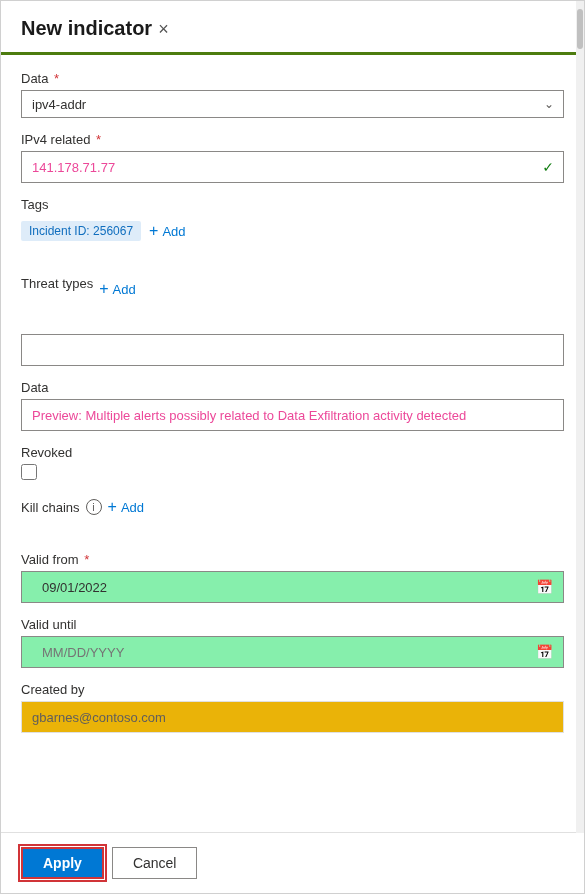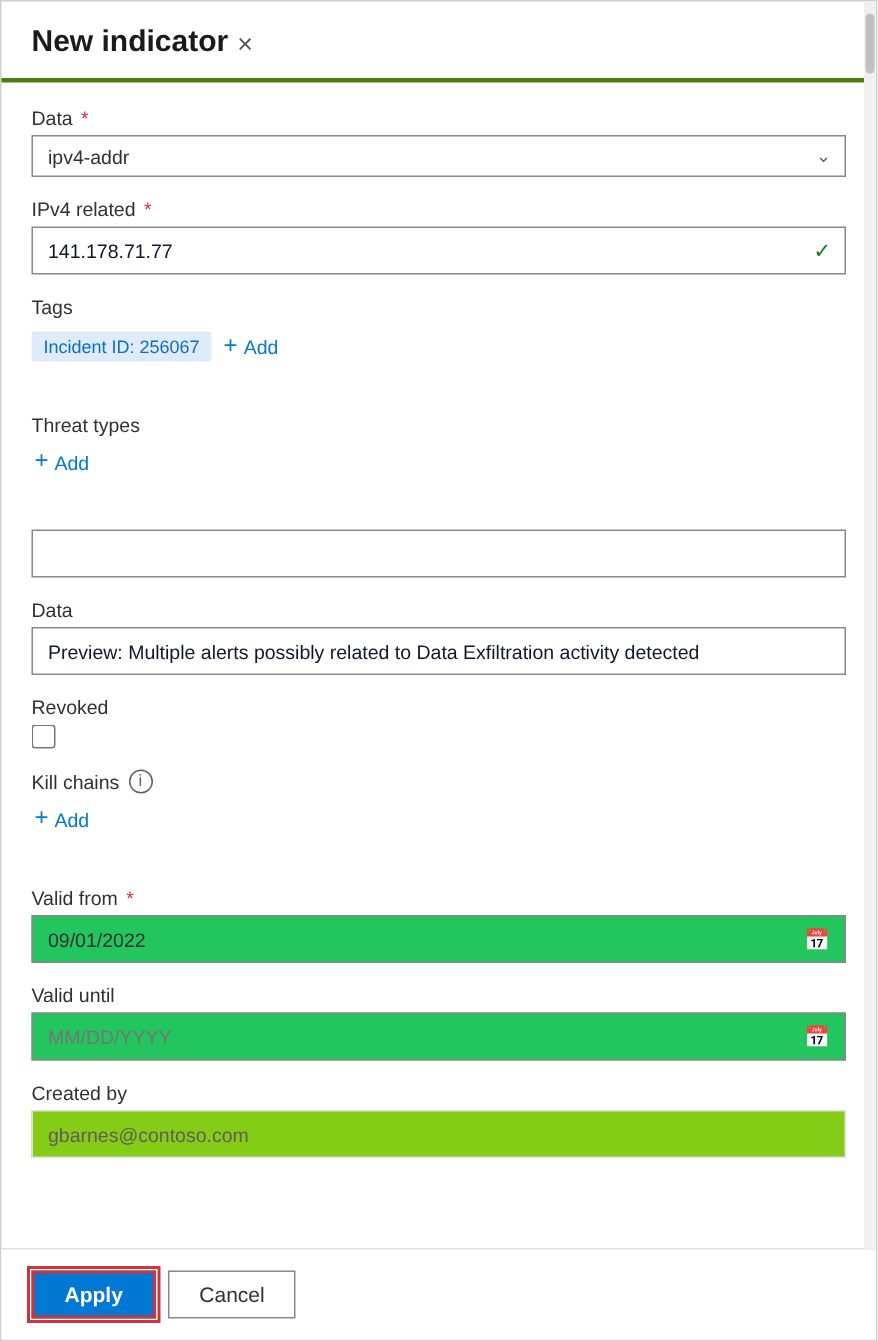--- a/index.html
+++ b/index.html
@@ -104,21 +104,21 @@
       pointer-events: none;
       color: #605e5c;
       font-size: 12px;
     }
     .text-input {
       width: 100%;
       height: 32px;
       border: 1px solid #8a8886;
       padding: 0 10px;
       font-size: 13px;
-      color: #0f172a;
+      color: #ec4899;
       outline: none;
       background: #fff;
     }
     .input-with-icon {
       position: relative;
     }
     .input-check-icon {
       position: absolute;
       right: 10px;
       top: 50%;
@@ -153,21 +153,21 @@
       cursor: pointer;
       padding: 4px 2px;
     }
     .add-btn-plus {
       font-size: 16px;
       font-weight: 300;
       color: #0078d4;
     }
     .section-with-add {
       display: flex;
-      flex-direction: column;
+      flex-direction: row;
       gap: 4px;
     }
     .checkbox-wrapper {
       display: flex;
       align-items: center;
       gap: 8px;
     }
     .checkbox-input {
       width: 16px;
       height: 16px;
@@ -213,43 +213,43 @@
       justify-content: center;
       cursor: default;
     }
     .date-input-wrapper {
       position: relative;
     }
     .date-input {
       width: 100%;
       height: 32px;
       border: 1px solid #8a8886;
-      padding: 0 10px;
+      padding: 0 20px;
       font-size: 13px;
       color: #323130;
       outline: none;
-      background: #22c55e;
+      background: #86efac;
     }
     .calendar-icon {
       position: absolute;
       right: 10px;
       top: 50%;
       transform: translateY(-50%);
       color: #605e5c;
       font-size: 14px;
       cursor: pointer;
     }
     .readonly-input {
       width: 100%;
       height: 32px;
       border: 1px solid #e0e0e0;
       padding: 0 10px;
       font-size: 13px;
       color: #605e5c;
-      background: #84cc16;
+      background: #eab308;
       outline: none;
     }
     .dialog-footer {
       display: flex;
       align-items: center;
       gap: 8px;
       padding: 14px 20px;
       border-top: 1px solid #e0e0e0;
       background: #fff;
     }

